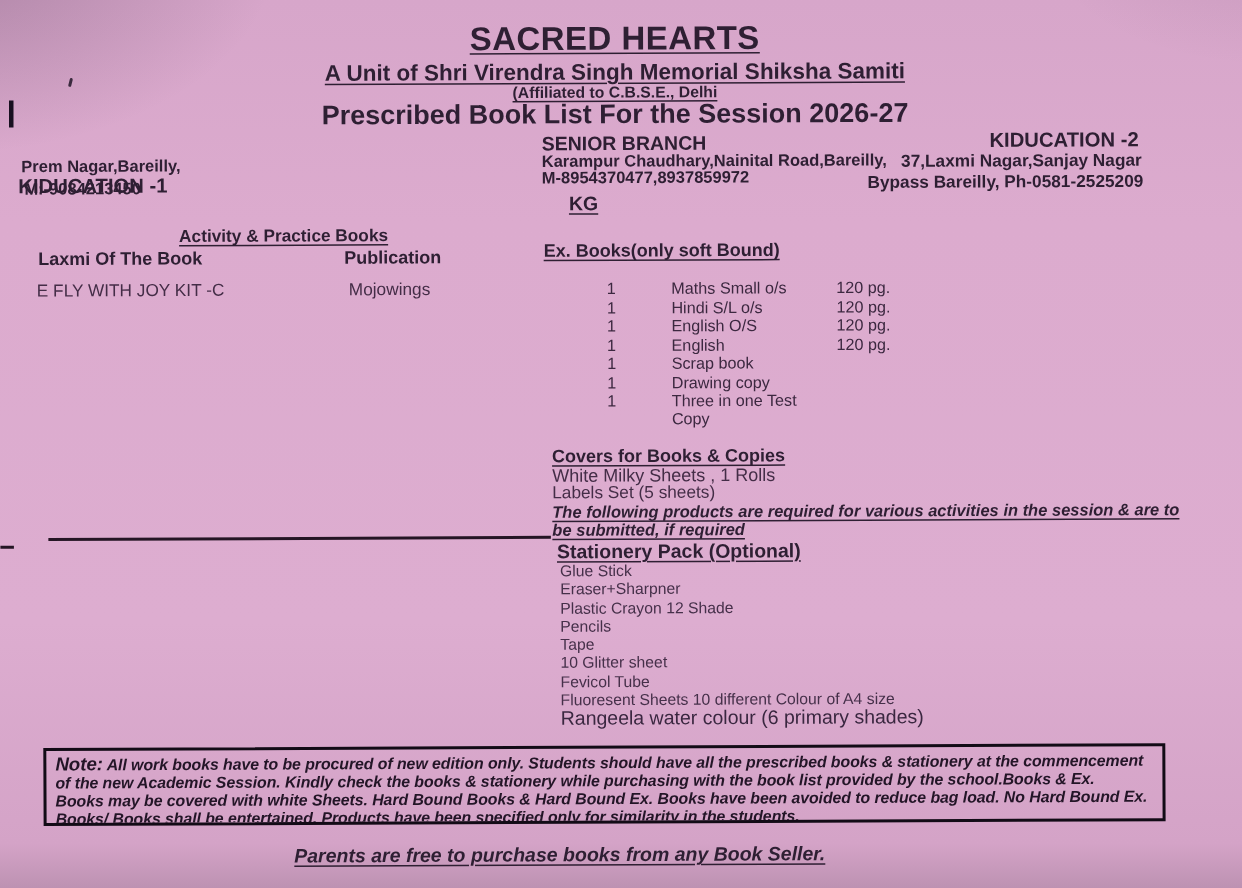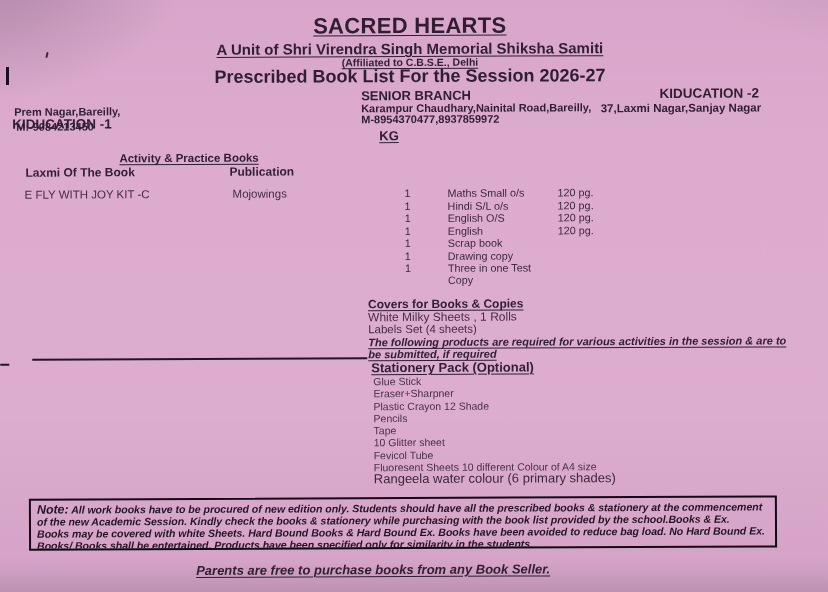--- a/index.html
+++ b/index.html
@@ -55,24 +55,26 @@
     <div class="t b" style="left:15px;top:104px;font-size:11px;">Prem Nagar,Bareilly,</div>
     <div class="t b" style="left:17px;top:119px;font-size:11px;">M:-9084213450</div>
 
     <div class="t b" style="left:362px;top:88px;font-size:13px;">SENIOR BRANCH</div>
     <div class="t b" style="left:362px;top:102px;font-size:11px;">Karampur Chaudhary,Nainital Road,Bareilly,</div>
     <div class="t b" style="left:362px;top:113px;font-size:11px;">M-8954370477,8937859972</div>
     <div class="t b u" style="left:380px;top:128px;font-size:13px;">KG</div>
 
     <div class="t b" style="right:68px;top:87px;font-size:13.5px;">KIDUCATION -2</div>
     <div class="t b" style="right:66px;top:103px;font-size:11.5px;">37,Laxmi Nagar,Sanjay Nagar</div>
+    <div class="t b" style="right:65px;top:117px;font-size:11.5px;">Bypass Bareilly, Ph-0581-2525209</div>
 
     <div class="t b u" style="left:120px;top:151px;font-size:11.5px;">Activity &amp; Practice Books</div>
     <div class="t b" style="left:26px;top:164px;font-size:12px;">Laxmi Of The Book</div>
     <div class="t b" style="left:230px;top:164px;font-size:12px;">Publication</div>
+    <div class="t b u" style="left:363px;top:160px;font-size:12px;">Ex. Books(only soft Bound)</div>
 
     <div class="t soft" style="left:25px;top:187px;font-size:11.5px;">E FLY WITH JOY KIT -C</div>
     <div class="t soft" style="left:233px;top:187px;font-size:11.5px;">Mojowings</div>
 
     <div class="exlist">
       <div class="exrow">
         <span class="exqty">1</span>
           <span class="exname">Maths Small o/s</span>
           <span>120 pg.</span>
       </div>
@@ -103,21 +105,21 @@
       </div>
       <div class="exrow">
         <span class="exqty">1</span>
           <span class="exname">Three in one Test Copy</span>
           <span></span>
       </div>
     </div>
 
     <div class="t b u" style="left:368px;top:297px;font-size:12px;">Covers for Books &amp; Copies</div>
     <div class="t soft" style="left:368px;top:310px;font-size:12px;">White Milky  Sheets ,  1 Rolls</div>
-    <div class="t soft" style="left:368px;top:323px;font-size:11.5px;">Labels Set (4 sheets)</div>
+    <div class="t soft" style="left:368px;top:323px;font-size:11.5px;">Labels Set (5 sheets)</div>
     <div class="t b i u" style="left:368px;top:336px;font-size:11px;">The following products are required for various activities in the session &amp; are to</div>
     <div class="t b i u" style="left:368px;top:348px;font-size:11px;">be submitted, if required</div>
     <div class="t b u" style="left:371px;top:360px;font-size:13px;">Stationery Pack  (Optional)</div>
 
     <div class="divider"></div>
     <div class="edge-dash"></div>
 
     <div class="stlist">
       <div>Glue Stick</div>
       <div>Eraser+Sharpner</div>

